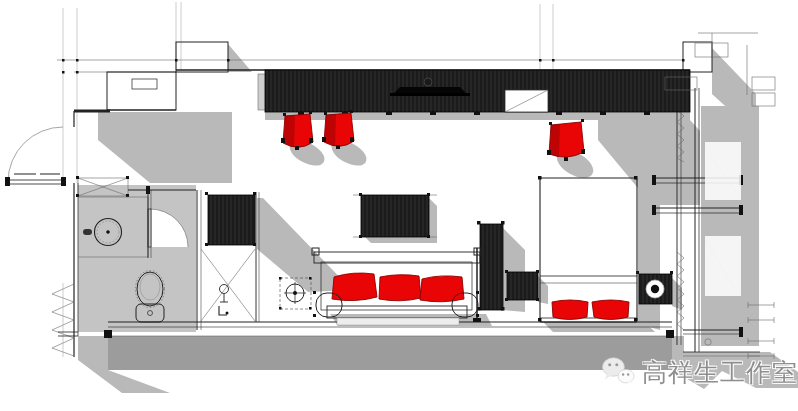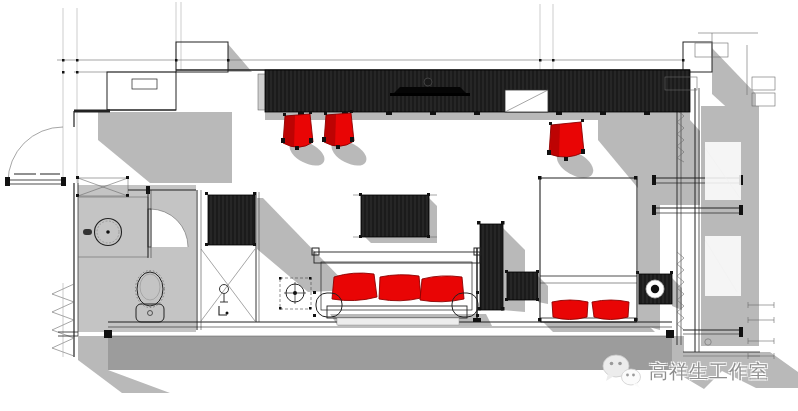--- a/index.html
+++ b/index.html
@@ -11,21 +11,21 @@
   .wallband{fill:var(--wall-gray);}
   .red{fill:var(--accent-red);stroke:#8c0000;stroke-width:.9;}
   .redshade{fill:rgba(110,0,0,.35);stroke:none;}
   .ln{stroke:var(--line-dark);fill:none;}
   .dim{stroke:#6a6a6a;stroke-width:.6;fill:none;}
   .dimlt{stroke:#9a9a9a;stroke-width:.5;fill:none;}
   .white{fill:#fff;}
   .dot{fill:#111;}
   #watermark{position:absolute;left:600px;top:348px;width:198px;height:48px;display:flex;
              align-items:center;gap:5px;pointer-events:none;}
-  #watermark-text{font-size:19px;letter-spacing:1px;color:var(--watermark-gray);white-space:nowrap;
+  #watermark-text{font-size:25px;letter-spacing:1px;color:var(--watermark-gray);white-space:nowrap;
      text-shadow:1px 1px 0 rgba(255,255,255,.9),-1px -1px 0 rgba(255,255,255,.9),
                  1px -1px 0 rgba(255,255,255,.9),-1px 1px 0 rgba(255,255,255,.9);}
 </style>
 </head>
 <body>
 
 <div id="stage">
 <svg id="plan-svg" width="798" height="411" viewBox="0 0 798 411" xmlns="http://www.w3.org/2000/svg">
   <defs>
     <pattern id="wd" width="4" height="8" patternUnits="userSpaceOnUse">

